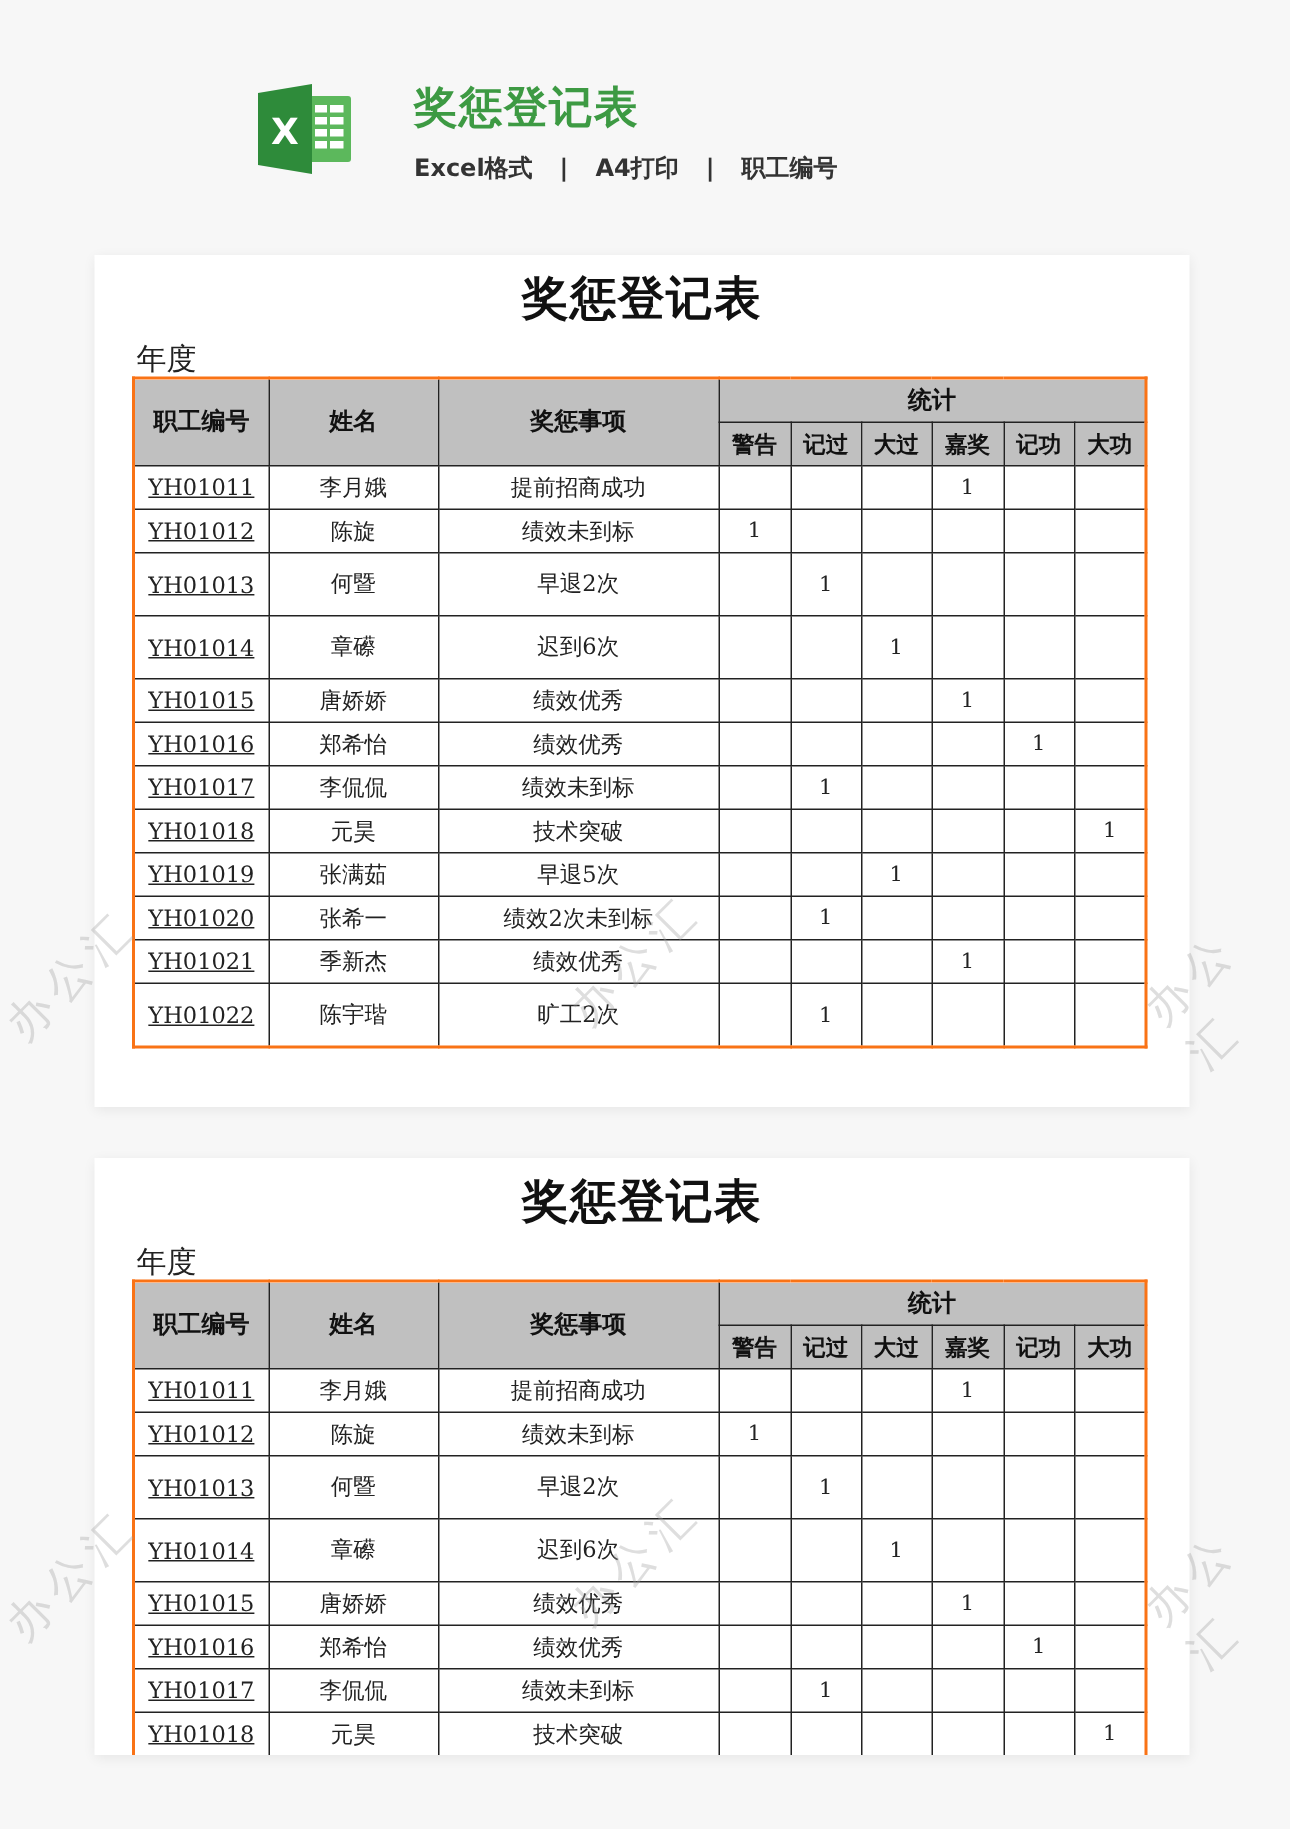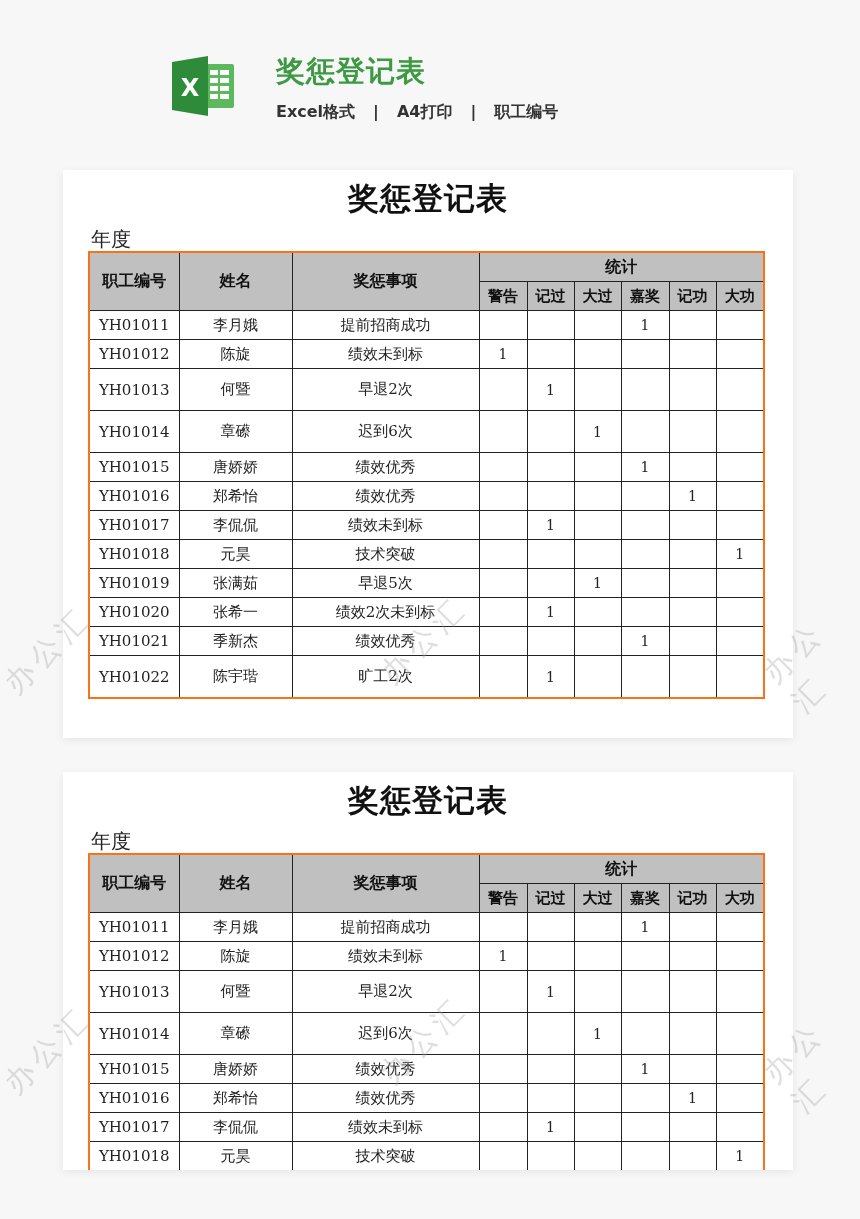--- a/index.html
+++ b/index.html
@@ -49,21 +49,21 @@
   table.reg th, table.reg td {
     border: 1.5px solid #222; padding: 0; text-align: center;
     font-size: 15px; color: #222; overflow: hidden; white-space: nowrap;
   }
   table.reg th {
     background: #c0c0c0; font-weight: bold; font-size: 16px; color: #111;
     font-family: "DejaVu Sans", "Liberation Sans", sans-serif;
   }
   table.reg th.sub { font-size: 15px; height: 28px; margin-top: 32px; }
   table.reg th.group { height: 28px; text-align: center; }
-  table.reg td.id { font-family: "DejaVu Serif", "Liberation Serif", serif; font-size: 15px; }
+  table.reg td.id { font-family: "DejaVu Serif", "Liberation Serif", serif; font-size: 15px; text-decoration: underline; }
   table.reg td.num { font-size: 14px; }
   tr.h30 td { height: 28px; }
   tr.h43 td { height: 41px; }
 
   
   .wm {
     position: absolute; font-size: 30px; color: rgba(160,160,160,0.35);
     transform: rotate(-45deg); pointer-events: none; letter-spacing: 6px;
     font-family: "DejaVu Sans", "Liberation Sans", sans-serif;
   }

